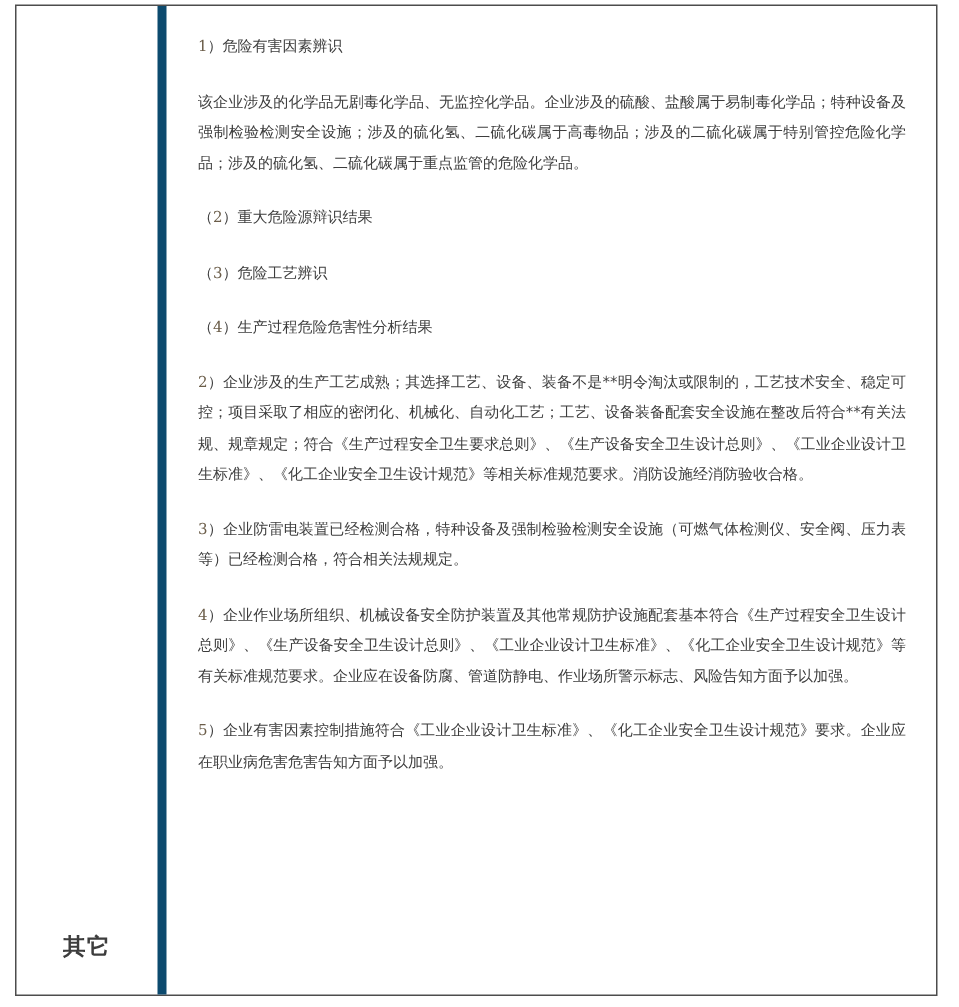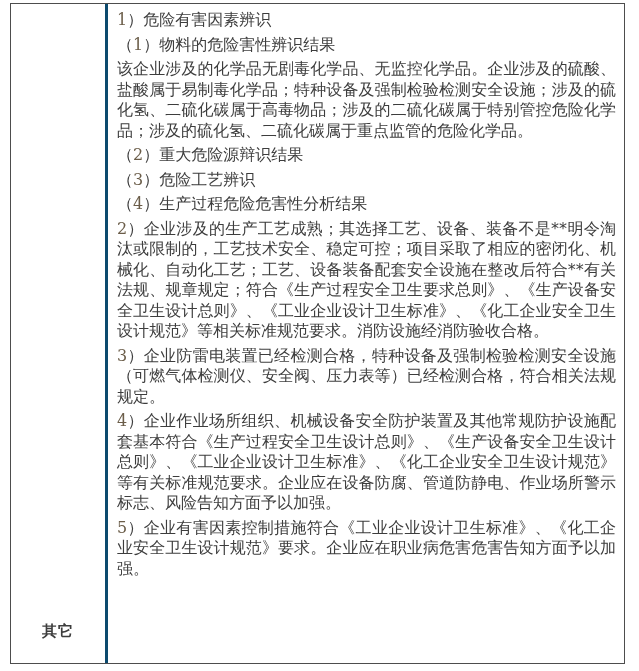--- a/index.html
+++ b/index.html
@@ -17,62 +17,61 @@
     top: 3px;
     width: 613px;
     height: 659px;
     border: 1px solid #4d4d4d;
     display: flex;
     background: #ffffff;
   }
   .row-header-cell {
     width: 94px;
     flex: 0 0 94px;
-    border-right: 3px solid #0c4a6e;
+    border-right: 6px solid #0c4a6e;
     position: relative;
   }
   .row-header-label {
     position: absolute;
     bottom: 22px;
     left: 0;
     width: 100%;
     text-align: center;
     font-weight: bold;
     font-size: 15px;
     color: #3d3d3d;
     letter-spacing: 1px;
   }
   .row-content-cell {
     flex: 1 1 auto;
     padding: 2px 4px 0 5px;
     overflow: hidden;
   }
   .row-content-cell p {
-    margin: 4px;
-    font-size: 16px;
+    margin: 16px;
+    font-size: 10px;
     line-height: 20.5px;
     color: #3d3d3d;
     text-align: justify;
     word-break: break-all;
   }
   .latin {
     font-family: "DejaVu Serif", serif;
     color: #6b5d49;
   }
 </style>
 </head>
 <body>
 
 <div class="report-table">
   <div class="row-header-cell">
     <div class="row-header-label">其它</div>
   </div>
   <div class="row-content-cell">
       <p><span class="latin">1</span>）危险有害因素辨识</p>
-      <p>（<span class="latin">1</span>）物料的危险害性辨识结果</p>
       <p>该企业涉及的化学品无剧毒化学品、无监控化学品。企业涉及的硫酸、盐酸属于易制毒化学品；特种设备及强制检验检测安全设施；涉及的硫化氢、二硫化碳属于高毒物品；涉及的二硫化碳属于特别管控危险化学品；涉及的硫化氢、二硫化碳属于重点监管的危险化学品。</p>
       <p>（<span class="latin">2</span>）重大危险源辩识结果</p>
       <p>（<span class="latin">3</span>）危险工艺辨识</p>
       <p>（<span class="latin">4</span>）生产过程危险危害性分析结果</p>
       <p><span class="latin">2</span>）企业涉及的生产工艺成熟；其选择工艺、设备、装备不是**明令淘汰或限制的，工艺技术安全、稳定可控；项目采取了相应的密闭化、机械化、自动化工艺；工艺、设备装备配套安全设施在整改后符合**有关法规、规章规定；符合《生产过程安全卫生要求总则》、《生产设备安全卫生设计总则》、《工业企业设计卫生标准》、《化工企业安全卫生设计规范》等相关标准规范要求。消防设施经消防验收合格。</p>
       <p><span class="latin">3</span>）企业防雷电装置已经检测合格，特种设备及强制检验检测安全设施（可燃气体检测仪、安全阀、压力表等）已经检测合格，符合相关法规规定。</p>
       <p><span class="latin">4</span>）企业作业场所组织、机械设备安全防护装置及其他常规防护设施配套基本符合《生产过程安全卫生设计总则》、《生产设备安全卫生设计总则》、《工业企业设计卫生标准》、《化工企业安全卫生设计规范》等有关标准规范要求。企业应在设备防腐、管道防静电、作业场所警示标志、风险告知方面予以加强。</p>
       <p><span class="latin">5</span>）企业有害因素控制措施符合《工业企业设计卫生标准》、《化工企业安全卫生设计规范》要求。企业应在职业病危害危害告知方面予以加强。</p>
     </div>
 </div>

